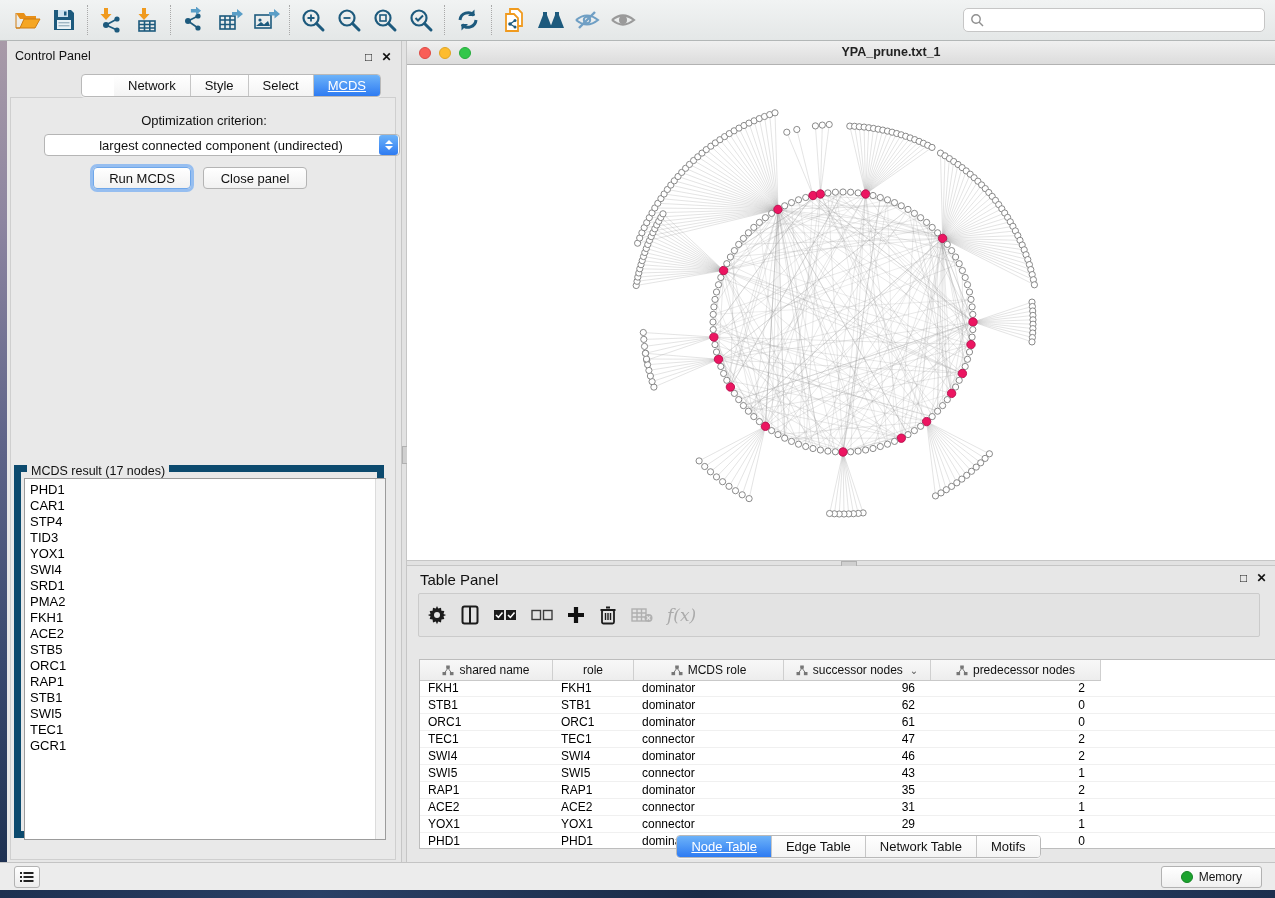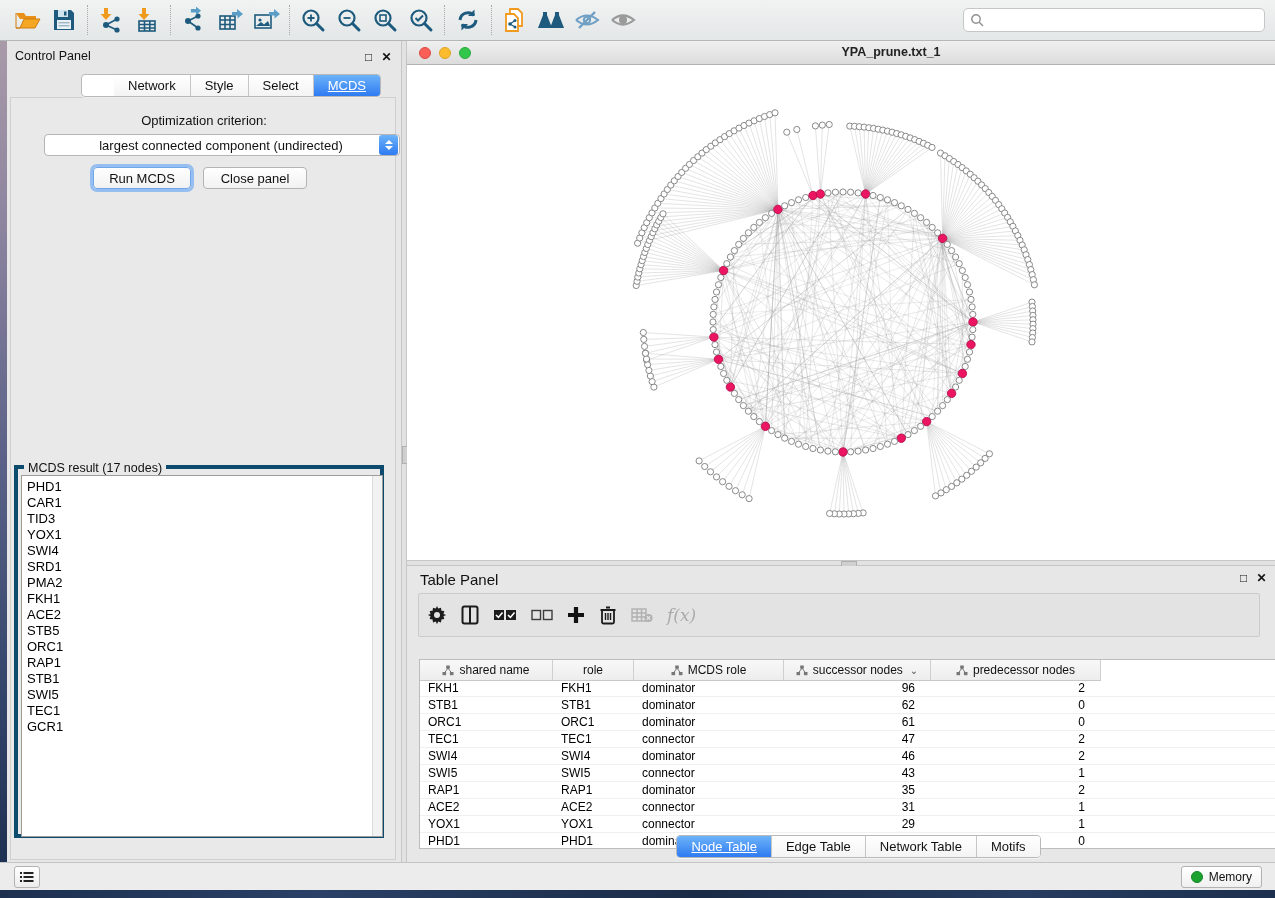--- a/index.html
+++ b/index.html
@@ -39,21 +39,21 @@
           border-radius:4px;display:flex;align-items:center;box-sizing:border-box;}
   .select .selval{flex:1;text-align:center;font-size:13px;color:#111;padding-left:18px;white-space:nowrap;}
   .stepper{width:19px;height:20px;border-radius:3px;background:linear-gradient(#6db3f9,#2e7bf2);margin-right:1px;
            display:flex;flex-direction:column;align-items:center;justify-content:center;gap:2px;}
   .stepper i{display:block;width:0;height:0;border-left:4px solid transparent;border-right:4px solid transparent;}
   .stepper .up{border-bottom:4px solid #fff;}
   .stepper .dn{border-top:4px solid #fff;}
   .btn{position:absolute;height:22px;background:linear-gradient(#ffffff,#f1f1f1);border:1px solid #b4b4b4;
        border-radius:4px;font-size:13px;color:#111;display:flex;align-items:center;justify-content:center;box-sizing:border-box;}
   .btn.focus{box-shadow:0 0 0 3px rgba(106,168,244,.65);border-color:#6fa7ea;}
-  .fieldset{position:absolute;left:7px;top:424px;width:370px;height:373px;border:4px solid #0c4a6e;box-sizing:border-box;}
+  .fieldset{position:absolute;left:7px;top:424px;width:370px;height:373px;border:7px solid #0c4a6e;box-sizing:border-box;}
   .legend{position:absolute;left:6px;top:-8px;background:#e9e9e9;padding:0 4px;font-size:12.5px;color:#111;}
   .mlist{position:absolute;left:3px;top:6px;width:362px;height:362px;background:#fff;border:1px solid #9c9c9c;
          box-sizing:border-box;overflow:hidden;}
   .mscroll{position:absolute;right:0;top:0;width:9px;height:100%;background:#f2f2f2;border-left:1px solid #dcdcdc;}
   .mitem{font-size:13px;line-height:16px;padding-left:5px;color:#000;}
   .mlist-inner{position:absolute;left:0;top:3px;right:10px;}
   
   .vsplit{position:absolute;left:401px;top:41px;width:6px;height:821px;background:#e2e2e2;
           border-left:1px solid #c6c6c6;border-right:1px solid #c6c6c6;box-sizing:border-box;}
   .vhandle{position:absolute;left:0px;top:405px;width:4px;height:16px;background:#cfcfcf;border:1px solid #b0b0b0;}
@@ -90,21 +90,21 @@
   .td.num{text-align:right;padding-left:0;padding-right:16px;}
   .tscroll{position:absolute;right:0;top:20px;width:10px;bottom:0;background:#fcfcfc;border-left:1px solid #e0e0e0;}
   .tthumb{position:absolute;left:1px;top:5px;width:7px;height:87px;background:#b5b5b5;border-radius:4px;}
   .ttabs-wrap{position:absolute;left:0;top:269px;width:100%;display:flex;justify-content:center;}
   
   .footer{position:absolute;left:0;top:862px;width:1275px;height:28px;background:#ececec;
           border-top:1px solid #c4c4c4;box-sizing:border-box;}
   .listbtn{position:absolute;left:14px;top:3px;width:24px;height:20px;background:linear-gradient(#fff,#ececec);
            border:1px solid #b2b2b2;border-radius:3px;display:flex;align-items:center;justify-content:center;}
   .membtn{position:absolute;right:13px;top:3px;height:22px;background:linear-gradient(#fff,#f0f0f0);
-          border:1px solid #b2b2b2;border-radius:3px;display:flex;align-items:center;gap:6px;padding:0 9px;box-sizing:border-box;}
+          border:1px solid #b2b2b2;border-radius:3px;display:flex;align-items:center;gap:6px;padding:0 19px;box-sizing:border-box;}
   .memdot{width:12px;height:12px;border-radius:50%;background:#1ca32f;border:1px solid #148424;box-sizing:border-box;}
   .memlabel{font-size:12px;color:#111;}
   svg{display:block;}
 </style>
 </head>
 <body>
 
 <div id="app">
 
   <div class="toolbar">
@@ -274,20 +274,21 @@
         </span>
     </div>
     <div class="btn focus" style="left:86px;top:126px;width:98px;">Run MCDS</div>
     <div class="btn" style="left:196px;top:126px;width:104px;">Close panel</div>
     <div class="fieldset">
       <span class="legend">MCDS result (17 nodes)</span>
       <div class="mlist">
         <div class="mlist-inner">
             <div class="mitem">PHD1</div>
             <div class="mitem">CAR1</div>
+            <div class="mitem">STP4</div>
             <div class="mitem">TID3</div>
             <div class="mitem">YOX1</div>
             <div class="mitem">SWI4</div>
             <div class="mitem">SRD1</div>
             <div class="mitem">PMA2</div>
             <div class="mitem">FKH1</div>
             <div class="mitem">ACE2</div>
             <div class="mitem">STB5</div>
             <div class="mitem">ORC1</div>
             <div class="mitem">RAP1</div>

